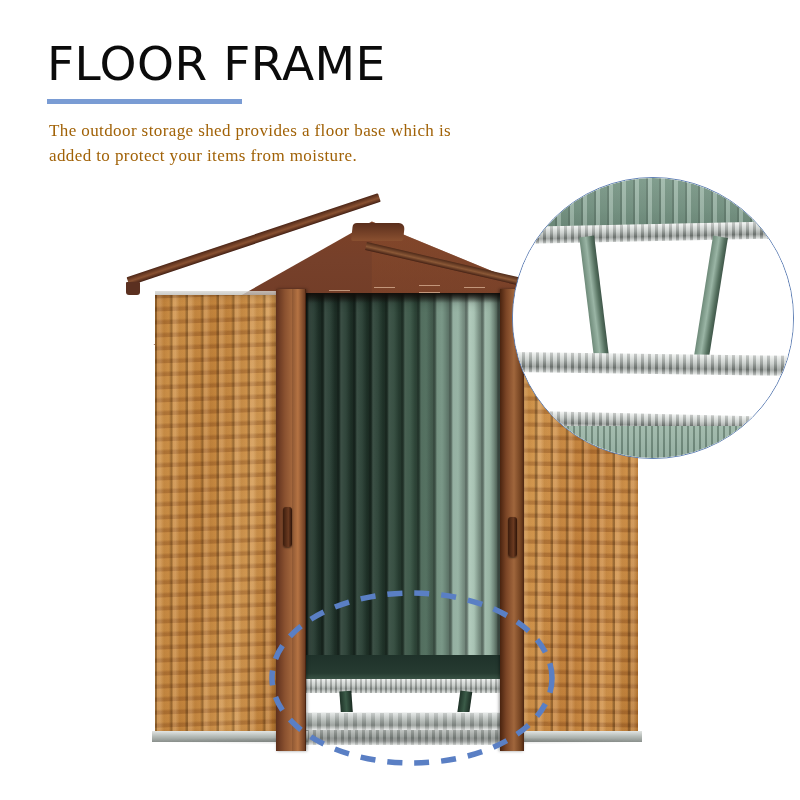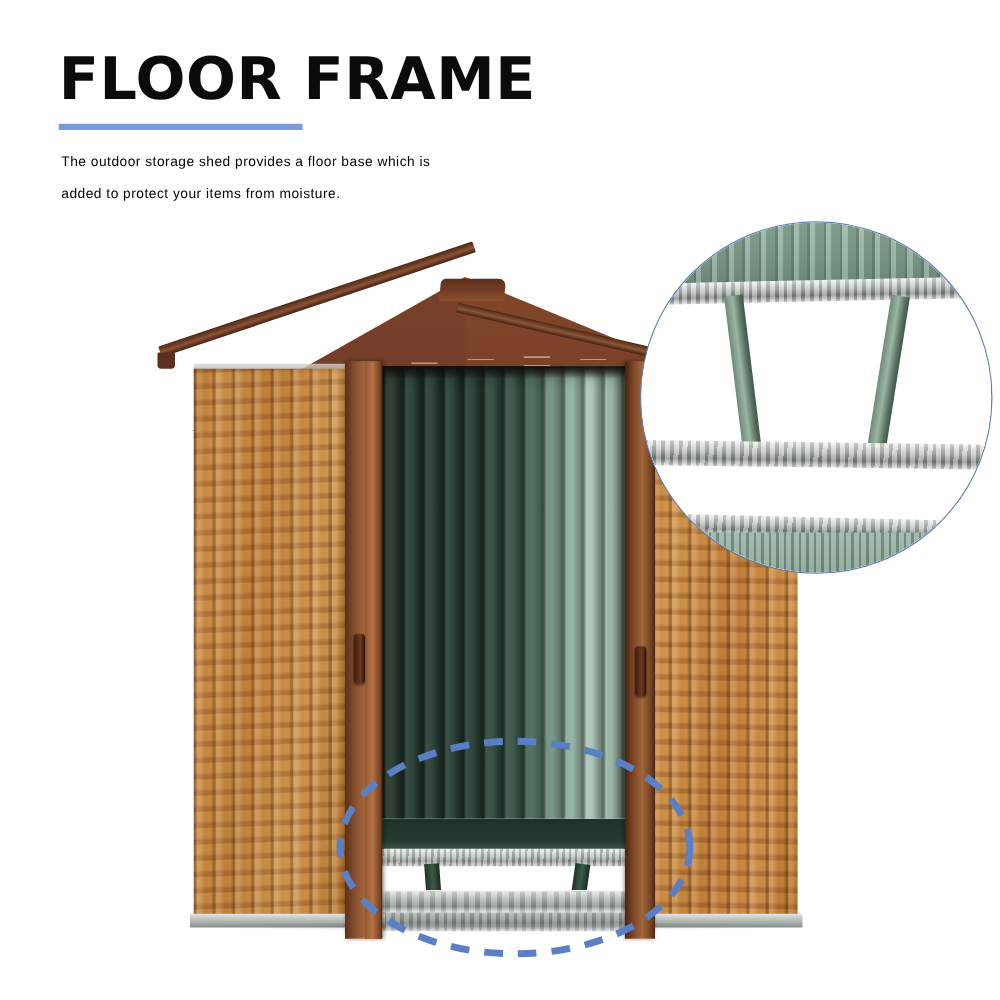--- a/index.html
+++ b/index.html
@@ -10,41 +10,41 @@
     position:relative;
     overflow:hidden;
   }
 
   
   #header { position:absolute; left:0; top:0; width:800px; height:185px; }
 
   #title {
     position:absolute; left:47px; top:38px;
     font-family:"DejaVu Sans", sans-serif;
-    font-size:47px; font-weight:bold;
+    font-size:47px; font-weight:normal;
     letter-spacing:0.5px;
     color:#0b0b0b;
     line-height:52px;
     white-space:nowrap;
   }
 
   #title-rule {
     position:absolute; left:47px; top:99px;
     width:195px; height:5px;
     background:#7a9cd4;
   }
 
   #subtitle {
     position:absolute; left:49px; top:118px;
     width:700px;
-    font-family:Liberation Sans, sans-serif;
-    font-size:11px;
+    font-family:Liberation Serif, serif;
+    font-size:17px;
     line-height:25px;
     letter-spacing:0.4px;
-    color:#000000;
+    color:#a16207;
     white-space:pre-line;
   }
 
   
   #photo { position:absolute; left:0; top:185px; width:800px; height:615px; }
 
   
   #shed { position:absolute; left:0; top:0; width:800px; height:615px; }
 
   #roof-gable {

